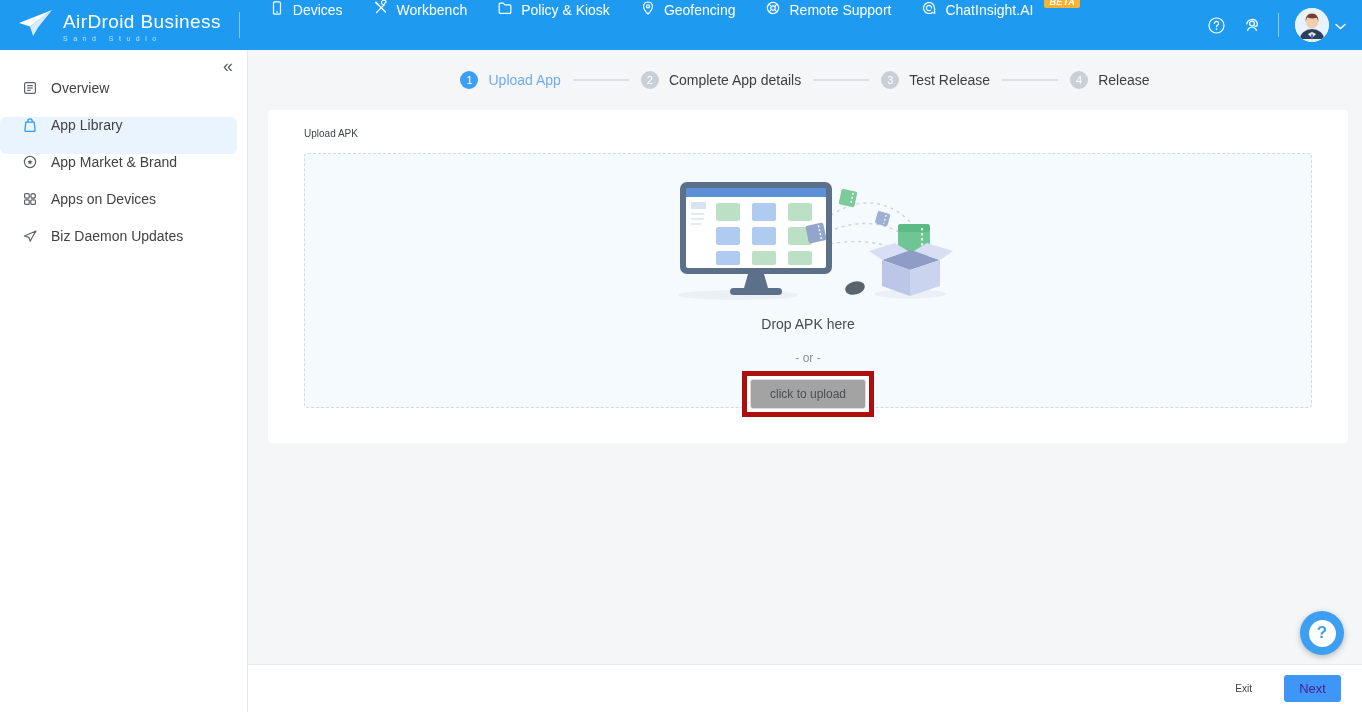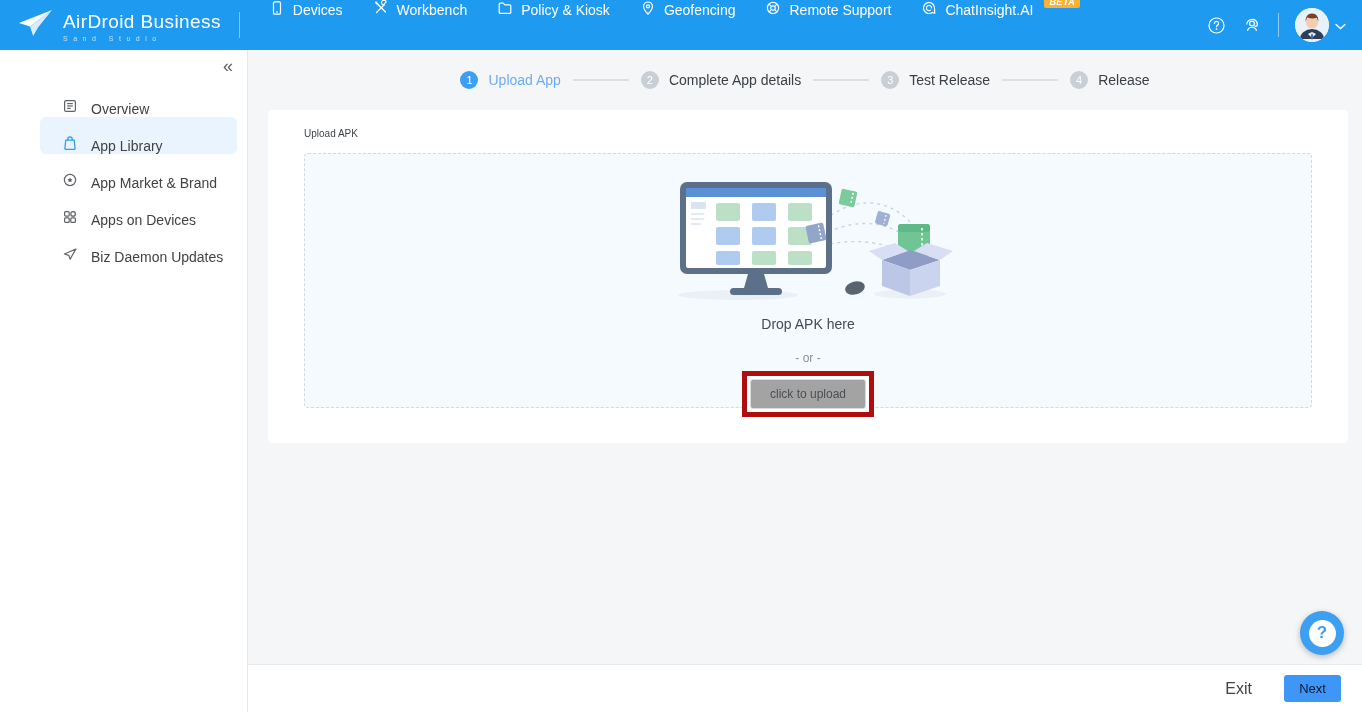--- a/index.html
+++ b/index.html
@@ -25,21 +25,21 @@
   .avatar-wrap { display:flex; align-items:center; gap:6px; cursor:pointer; }
   .avatar { width:34px; height:34px; border-radius:50%; background:#E8F2FA; overflow:hidden; display:block; }
 
   
   .content-row { flex:1 1 auto; display:flex; min-height:0; }
 
   
   .sidebar { width:248px; background:#fff; border-right:1px solid #E6E8EA; position:relative; flex:0 0 auto; }
   .collapse-btn { position:absolute; top:6px; right:14px; font-size:18px; color:#5F6368; cursor:pointer; }
   .side-items { padding-top:30px; display:flex; flex-direction:column; gap:0; }
-  .side-item { height:37px; display:flex; align-items:flex-end; gap:13px; padding-left:22px; font-size:14px; color:#424242; cursor:pointer; margin-right:10px; border-radius:6px;margin-left:40px; }
+  .side-item { height:37px; display:flex; align-items:flex-start; gap:13px; padding-left:22px; font-size:14px; color:#424242; cursor:pointer; margin-right:10px; border-radius:6px; }
   .side-item.active { background:#EAF4FE; }
   .side-item svg { flex:0 0 auto; }
 
   
   .main { flex:1 1 auto; background:#F5F6F7; display:flex; flex-direction:column; min-width:0; position:relative; }
 
   .stepper { height:60px; display:flex; align-items:center; justify-content:center; gap:12px; flex:0 0 auto; }
   .step { display:flex; align-items:center; gap:10px; }
   .step-circle { width:18px; height:18px; border-radius:50%; background:#C9CFD6; color:#fff; font-size:11px; display:flex; align-items:center; justify-content:center; }
   .step.active .step-circle { background:#3D9FF2; }
@@ -51,22 +51,22 @@
   .card-title { font-size:10px; color:#3F454B; margin-bottom:14px; }
   .dropzone { border:1px dashed #D2D9E0; background:#F5FAFE; border-radius:4px; height:255px; display:flex; flex-direction:column; align-items:center; padding-top:22px; cursor:pointer; }
   .drop-text { font-size:14px; color:#464B51; margin-top:8px; }
   .or-text { font-size:12px; color:#8A9199; margin:19px 0 6px; }
   .red-annotation { border:5px solid #AF0E0E; background:#fff; padding:3px; }
   .upload-btn { background:#a3a3a3; border:1px solid #DCDCDC; border-radius:3px; padding:7px 19px; font-size:12px; color:#4A4F54; cursor:pointer; font-family:"Liberation Sans", sans-serif; }
 
   .spacer { flex:1 1 auto; }
 
   .footer { height:48px; background:#fff; border-top:1px solid #EBEBEB; display:flex; align-items:center; justify-content:flex-end; gap:32px; padding-right:21px; flex:0 0 auto; }
-  .exit-btn { font-size:16px; color:#424242; cursor:pointer; }
-  .next-btn { width:57px; height:27px; background:#3E97F6; color:#0f172a; border:none; border-radius:3px; font-size:13px; display:flex; align-items:center; justify-content:center; cursor:pointer; font-family:"Liberation Sans", sans-serif; }
+  .exit-btn { font-size:10px; color:#424242; cursor:pointer; }
+  .next-btn { width:57px; height:27px; background:#3E97F6; color:#4c1d95; border:none; border-radius:3px; font-size:13px; display:flex; align-items:center; justify-content:center; cursor:pointer; font-family:"Liberation Sans", sans-serif; }
 
   .fab { position:absolute; right:18px; bottom:57px; width:44px; height:44px; border-radius:50%; background:#3D9FF2; display:flex; align-items:center; justify-content:center; cursor:pointer; box-shadow:0 2px 6px rgba(0,0,0,0.25); }
   .fab-inner { width:27px; height:27px; border-radius:50%; background:#fff; color:#3D9FF2; font-size:17px; font-weight:bold; display:flex; align-items:center; justify-content:center; }
 </style>
 </head>
 <body>
 
 <div class="page">
 
   <div class="topnav">

